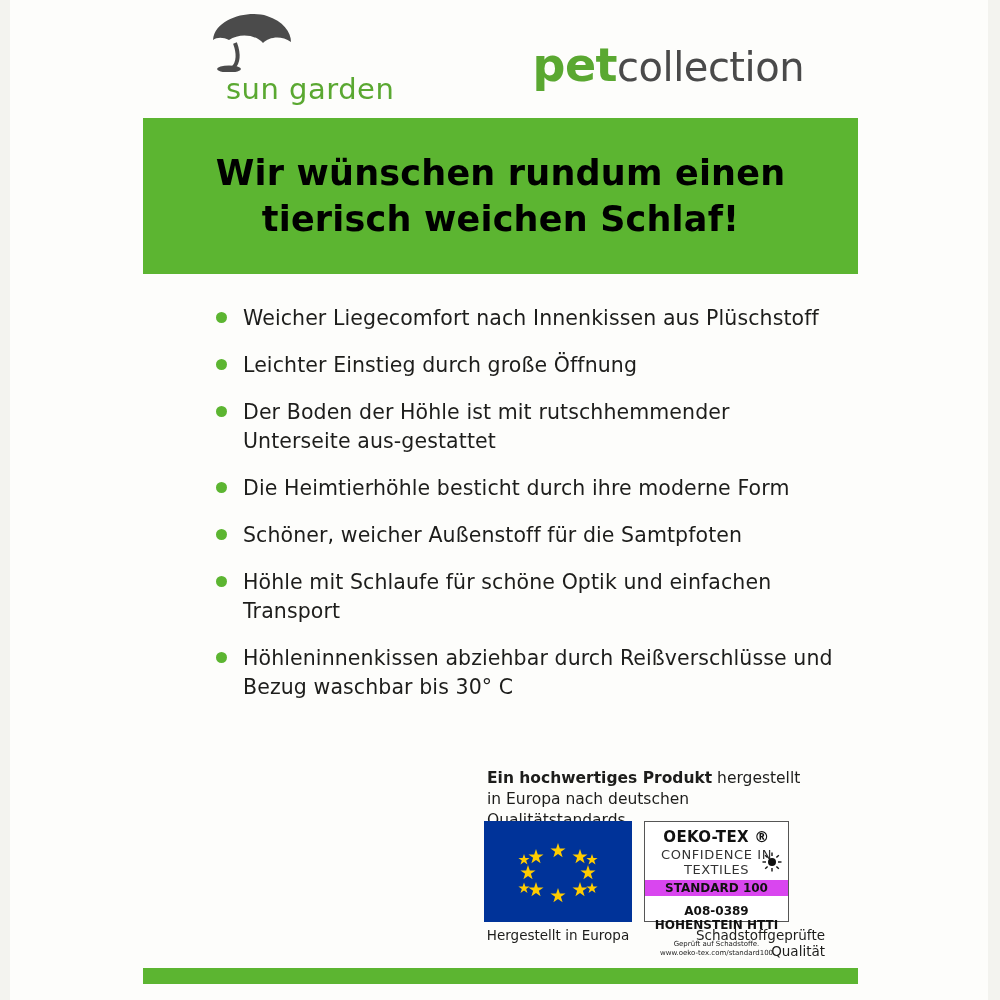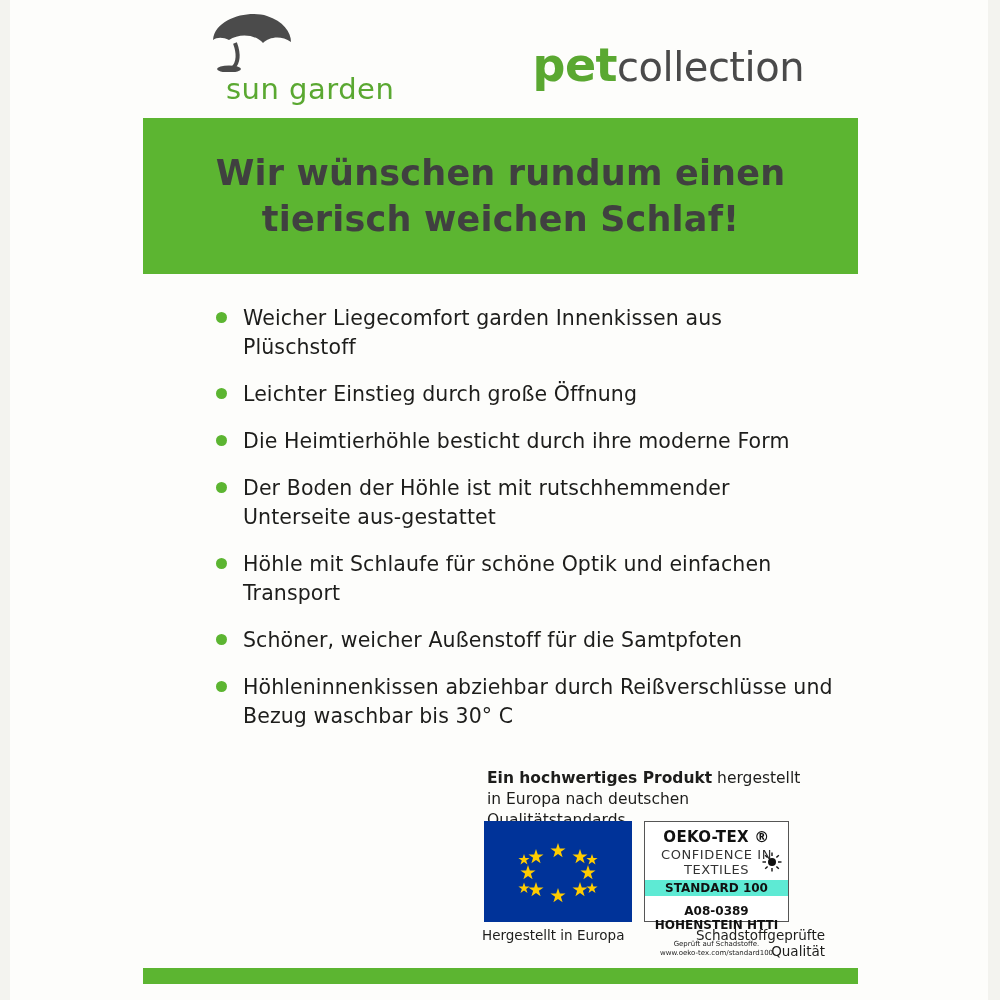--- a/index.html
+++ b/index.html
@@ -85,21 +85,21 @@
     top: 118px;
     width: 715px;
     height: 156px;
     background: #5cb531;
     display: flex;
     flex-direction: column;
     align-items: center;
     justify-content: center;
   }
   .banner-line {
-    color: #404040;
+    color: #000000;
     font-size: 35px;
     font-weight: bold;
     font-family: "DejaVu Sans", sans-serif;
     line-height: 46px;
     text-align: left;
     letter-spacing: 0.2px;
   }
 
   
   .features {
@@ -160,20 +160,21 @@
     top: 0;
     width: 148px;
     height: 101px;
     background: #003399;
   }
   .eu-caption {
     position: absolute;
     left: -2px;
     top: 106px;
     width: 152px;
+    text-align: center;
     font-size: 13.5px;
     color: #1d1d1b;
     font-family: "DejaVu Sans", sans-serif;
   }
 
   .oeko {
     position: absolute;
     left: 160px;
     top: 0;
     width: 145px;
@@ -193,21 +194,21 @@
   }
   .oeko-sub {
     font-size: 13px;
     letter-spacing: 0.6px;
     color: #333;
     margin-top: 1px;
     font-family: "DejaVu Sans", sans-serif;
   }
   .oeko-standard {
     margin-top: 3px;
-    background: #5eead4;
+    background: #d946ef;
     color: #111;
     font-size: 12px;
     font-weight: bold;
     padding: 1px 0;
     font-family: "DejaVu Sans", sans-serif;
     position: relative;
   }
   .oeko-code {
     font-size: 12px;
     font-weight: bold;
@@ -299,41 +300,41 @@
   </div>
 
   <div class="banner">
     <div class="banner-line">Wir wünschen rundum einen</div>
     <div class="banner-line">tierisch weichen Schlaf!</div>
   </div>
 
   <div class="features">
     <div class="feature">
       <span class="bullet"></span>
-      <span class="feature-text">Weicher Liegecomfort garden Innenkissen aus Plüschstoff</span>
+      <span class="feature-text">Weicher Liegecomfort nach Innenkissen aus Plüschstoff</span>
     </div>
     <div class="feature">
       <span class="bullet"></span>
       <span class="feature-text">Leichter Einstieg durch große Öffnung</span>
     </div>
     <div class="feature">
       <span class="bullet"></span>
+      <span class="feature-text">Der Boden der Höhle ist mit rutschhemmender Unterseite aus-gestattet</span>
+    </div>
+    <div class="feature">
+      <span class="bullet"></span>
       <span class="feature-text">Die Heimtierhöhle besticht durch ihre moderne Form</span>
     </div>
     <div class="feature">
       <span class="bullet"></span>
-      <span class="feature-text">Der Boden der Höhle ist mit rutschhemmender Unterseite aus-gestattet</span>
+      <span class="feature-text">Schöner, weicher Außenstoff für die Samtpfoten</span>
     </div>
     <div class="feature">
       <span class="bullet"></span>
       <span class="feature-text">Höhle mit Schlaufe für schöne Optik und einfachen Transport</span>
-    </div>
-    <div class="feature">
-      <span class="bullet"></span>
-      <span class="feature-text">Schöner, weicher Außenstoff für die Samtpfoten</span>
     </div>
     <div class="feature">
       <span class="bullet"></span>
       <span class="feature-text">Höhleninnenkissen abziehbar durch Reißverschlüsse und Bezug waschbar bis 30° C</span>
     </div>
   </div>
 
   <div class="quality">
     <div class="quality-text">
       <b>Ein hochwertiges Produkt</b><span> hergestellt in Europa nach deutschen Qualitätstandards.</span>

